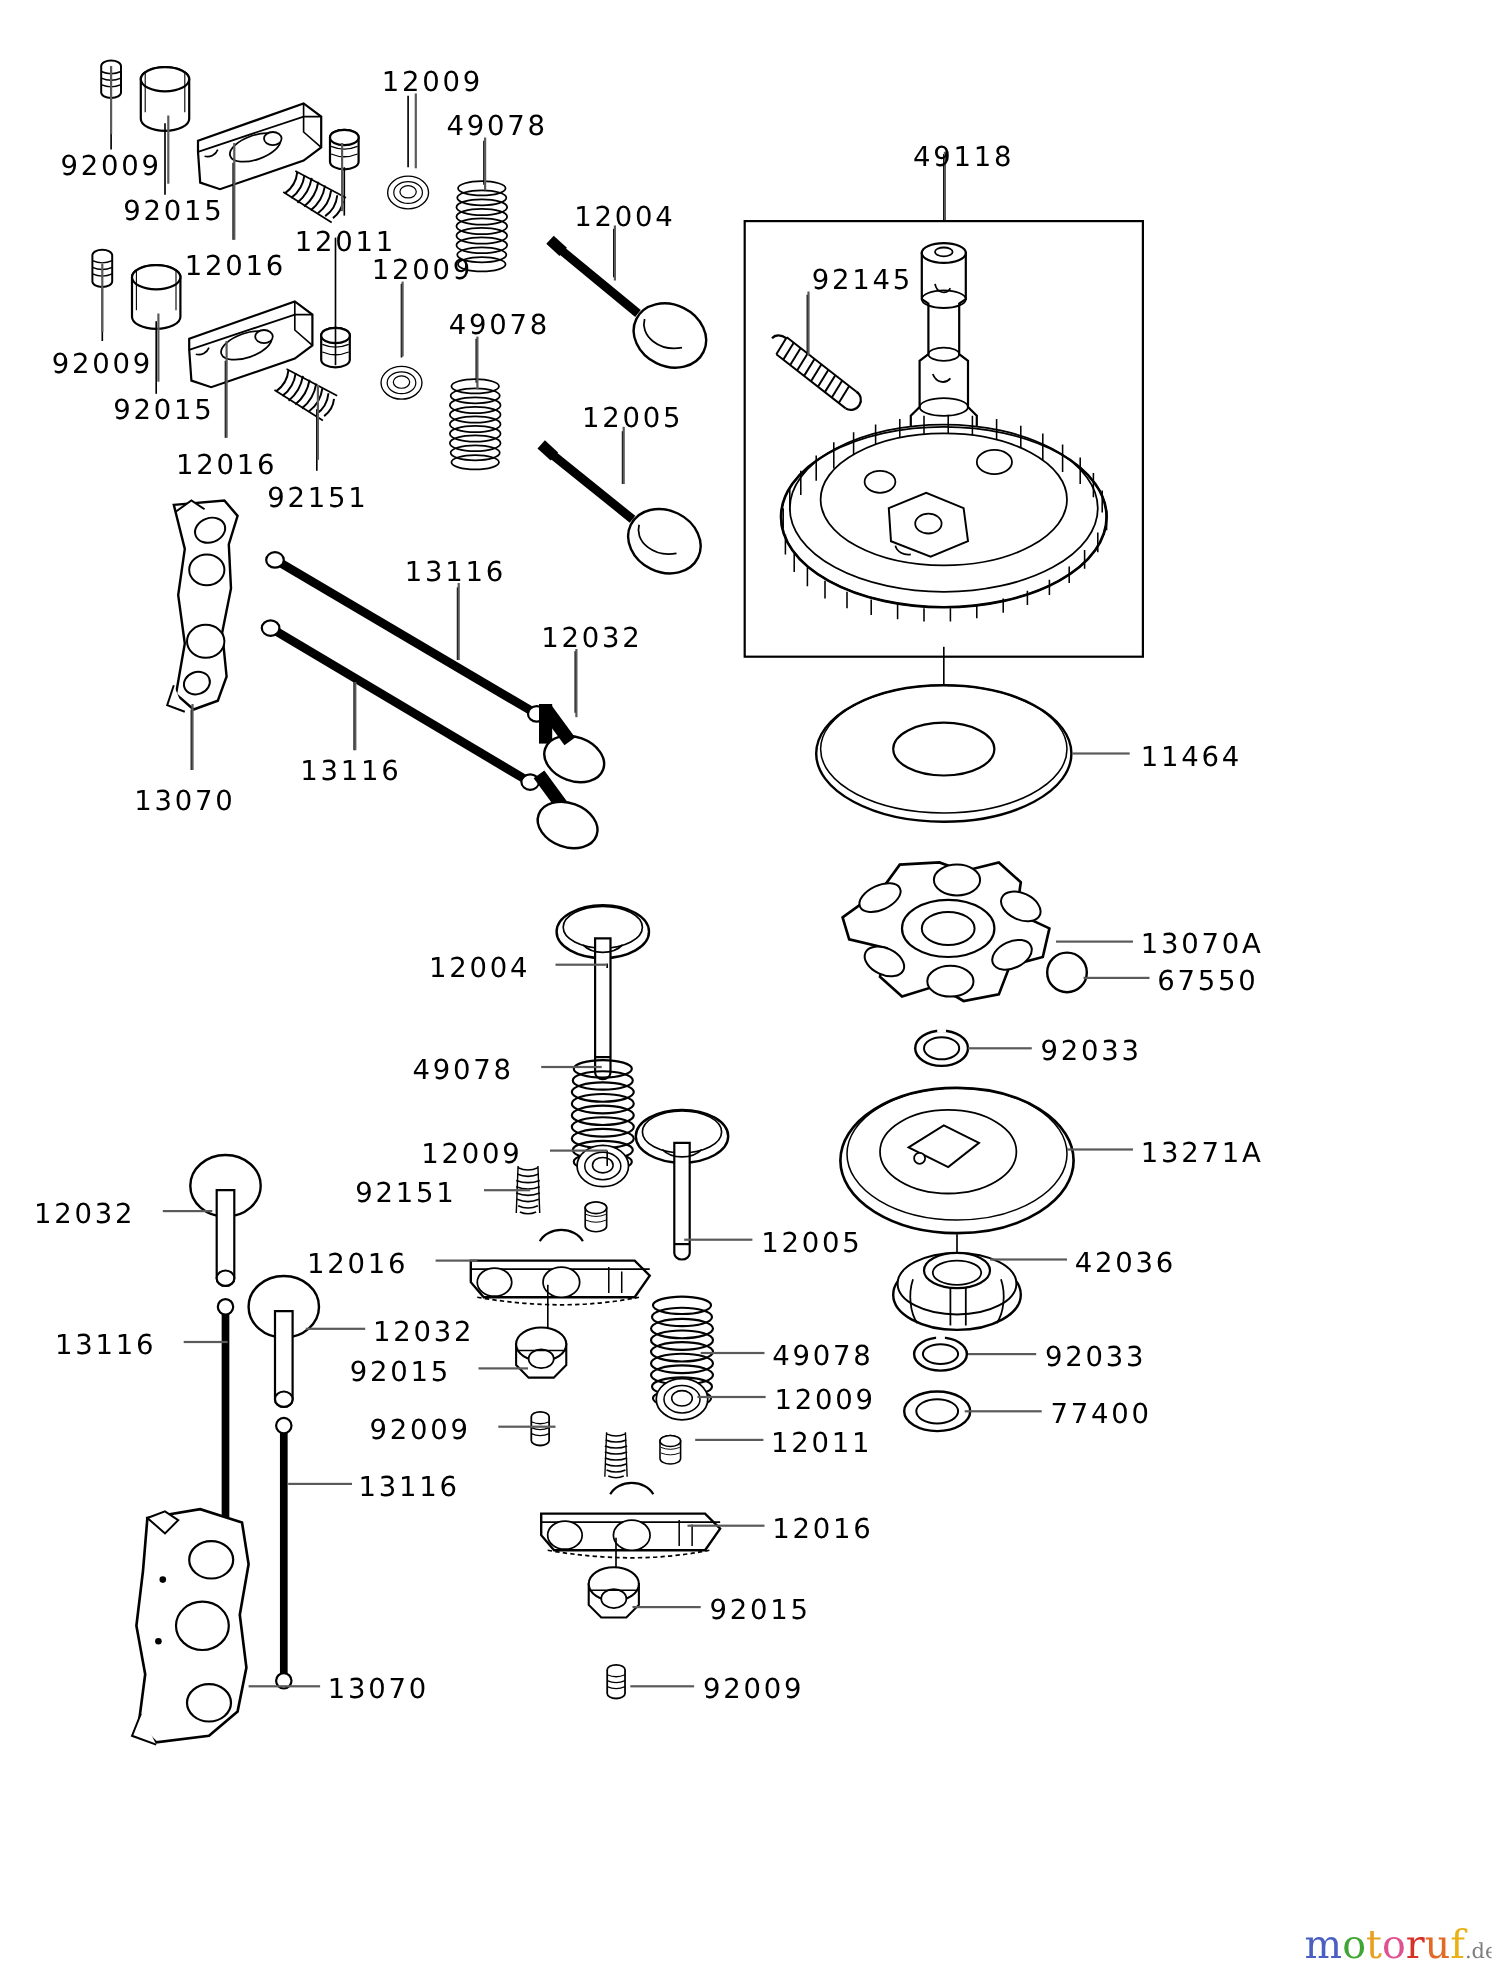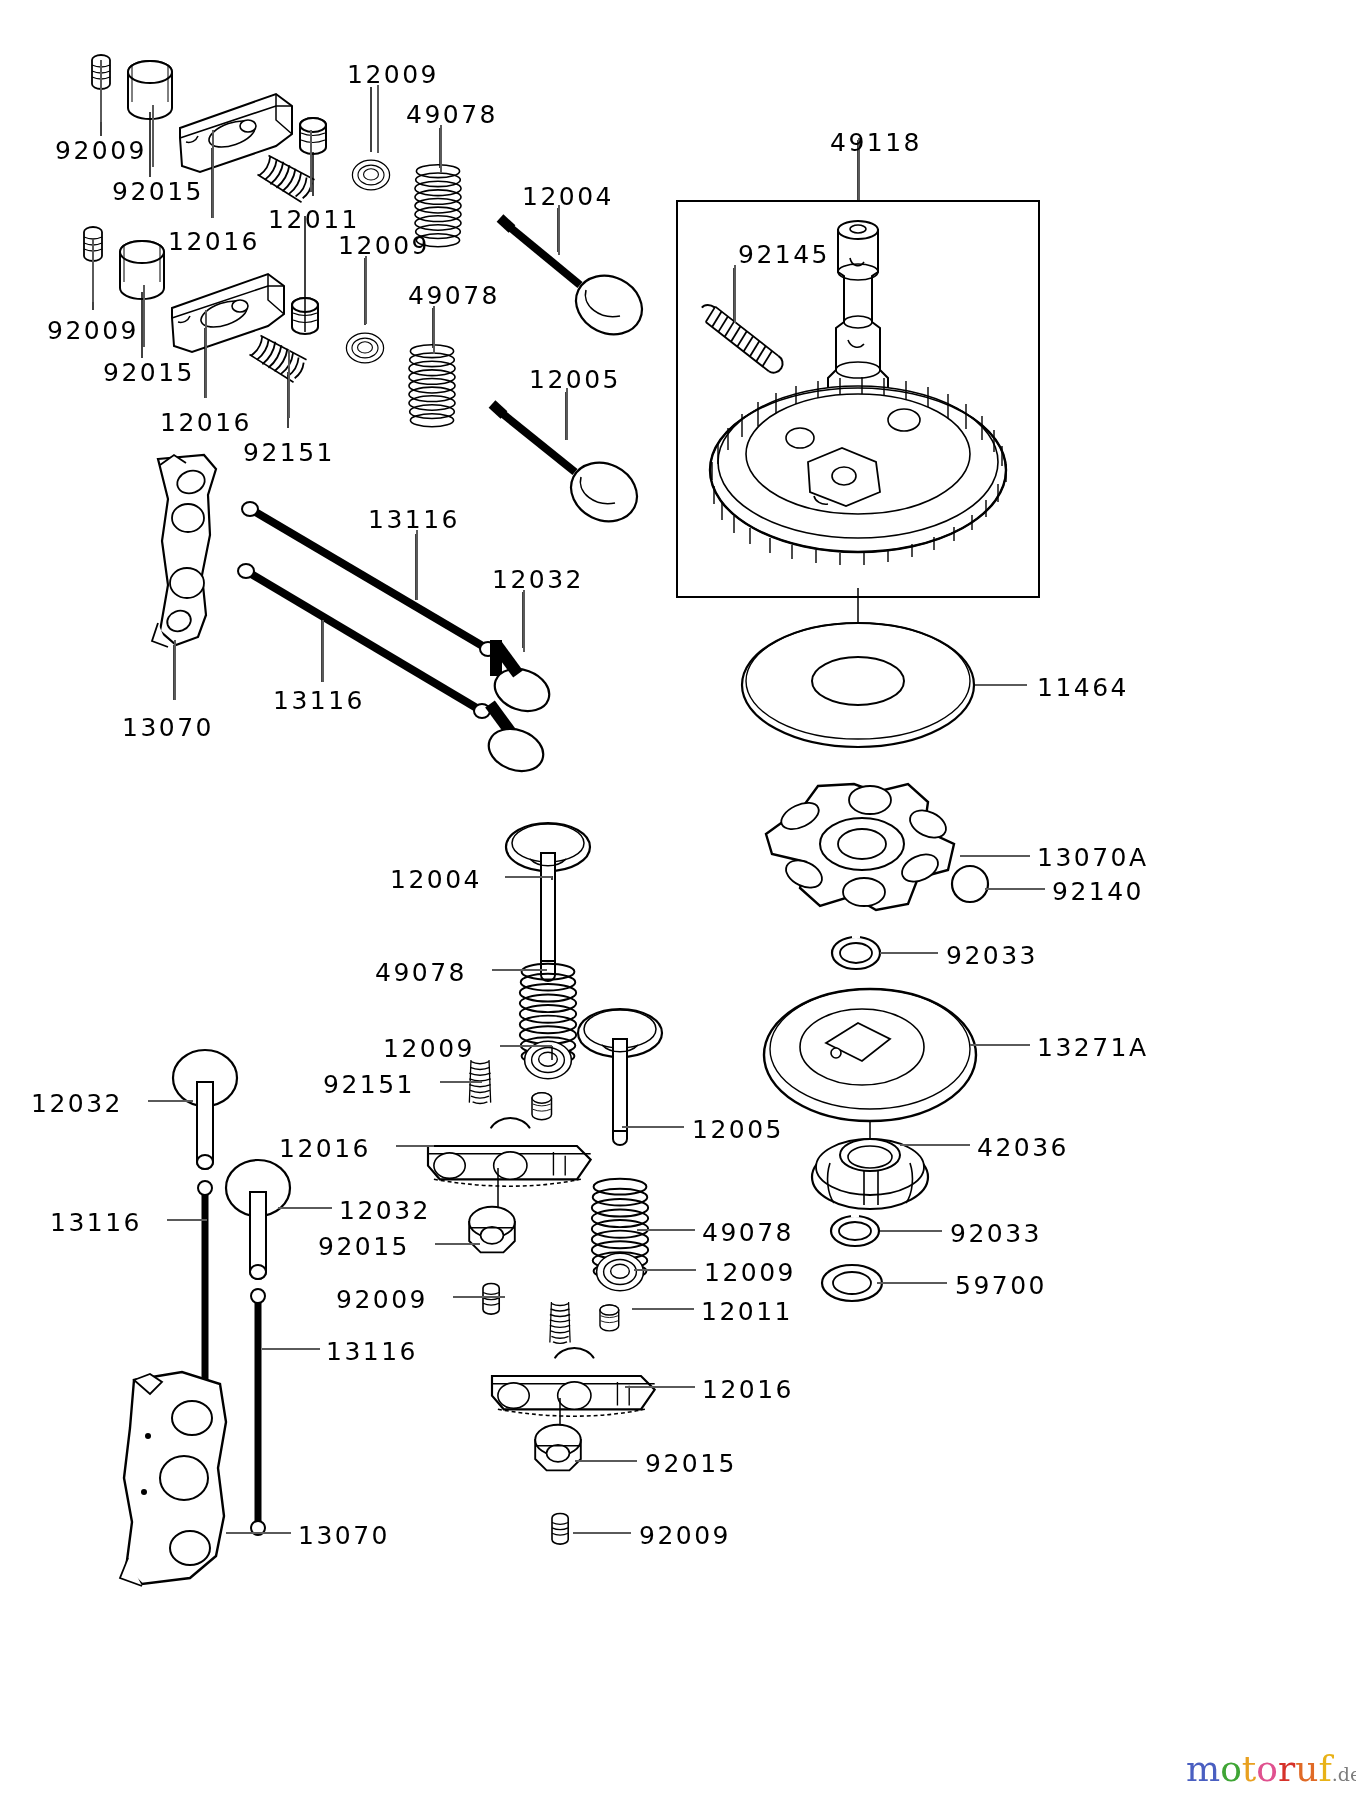--- a/index.html
+++ b/index.html
@@ -512,39 +512,39 @@
       <div class="lbl" style="left: 408px; top: 281px;">49078</div>
       <div class="lbl" style="left: 529px; top: 365px;">12005</div>
       <div class="lbl" style="left: 816px; top: 128px; margin-left: 14px;">49118</div>
       <div class="lbl" style="left: 738px; top: 240px;">92145</div>
       <div class="lbl" style="left: 368px; top: 505px;">13116</div>
       <div class="lbl" style="left: 492px; top: 565px;">12032</div>
       <div class="lbl" style="left: 273px; top: 686px;">13116</div>
       <div class="lbl" style="left: 122px; top: 713px;">13070</div>
       <div class="lbl" style="left: 1037px; top: 673px;">11464</div>
       <div class="lbl" style="left: 1037px; top: 843px;">13070A</div>
-      <div class="lbl" style="left: 1052px; top: 877px;">92140</div>
+      <div class="lbl" style="left: 1052px; top: 877px;">67550</div>
       <div class="lbl" style="left: 946px; top: 941px;">92033</div>
       <div class="lbl" style="left: 1037px; top: 1033px;">13271A</div>
       <div class="lbl" style="left: 390px; top: 865px;">12004</div>
       <div class="lbl" style="left: 375px; top: 958px;">49078</div>
       <div class="lbl" style="left: 383px; top: 1034px;">12009</div>
       <div class="lbl" style="left: 323px; top: 1070px;">92151</div>
       <div class="lbl" style="left: 692px; top: 1115px;">12005</div>
       <div class="lbl" style="left: 977px; top: 1133px;">42036</div>
       <div class="lbl" style="left: 31px; top: 1089px;">12032</div>
       <div class="lbl" style="left: 279px; top: 1134px;">12016</div>
       <div class="lbl" style="left: 339px; top: 1196px;">12032</div>
       <div class="lbl" style="left: 50px; top: 1208px;">13116</div>
       <div class="lbl" style="left: 318px; top: 1232px;">92015</div>
       <div class="lbl" style="left: 702px; top: 1218px;">49078</div>
       <div class="lbl" style="left: 950px; top: 1219px;">92033</div>
       <div class="lbl" style="left: 336px; top: 1285px;">92009</div>
       <div class="lbl" style="left: 704px; top: 1258px;">12009</div>
-      <div class="lbl" style="left: 955px; top: 1271px;">59700</div>
+      <div class="lbl" style="left: 955px; top: 1271px;">77400</div>
       <div class="lbl" style="left: 701px; top: 1297px;">12011</div>
       <div class="lbl" style="left: 702px; top: 1375px;">12016</div>
       <div class="lbl" style="left: 326px; top: 1337px;">13116</div>
       <div class="lbl" style="left: 645px; top: 1449px;">92015</div>
       <div class="lbl" style="left: 298px; top: 1521px;">13070</div>
       <div class="lbl" style="left: 639px; top: 1521px;">92009</div>
     </div>
 
   <div class="wm" style="left:1186px;top:1748px;">
     <span id="wm-letters"><span style="color: rgb(74, 95, 193);">m</span><span style="color: rgb(63, 165, 53);">o</span><span style="color: rgb(232, 160, 32);">t</span><span style="color: rgb(224, 81, 143);">o</span><span style="color: rgb(214, 50, 42);">r</span><span style="color: rgb(224, 106, 38);">u</span><span style="color: rgb(232, 178, 23);">f</span></span><span class="d">.de</span>

